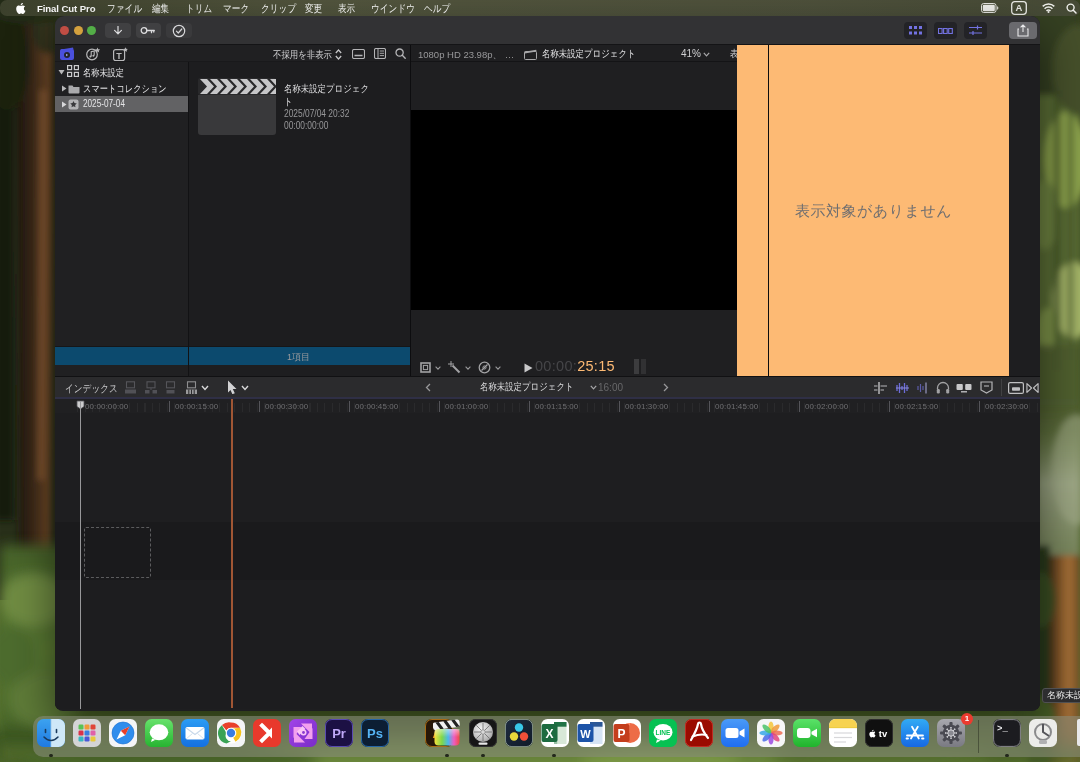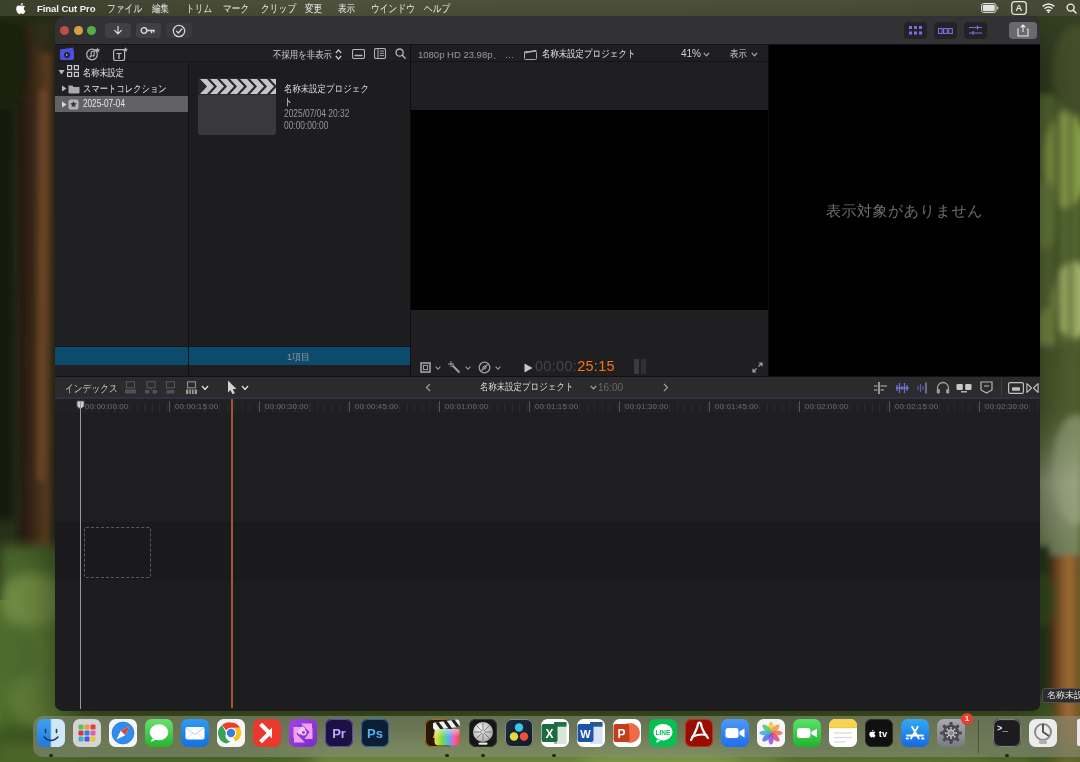--- a/index.html
+++ b/index.html
@@ -91,21 +91,21 @@
 
   <g filter="url(#b6)">
     <rect x="0" y="745" width="1080" height="17" fill="#4f682c"></rect>
     <ellipse cx="500" cy="758" rx="330" ry="22" fill="#6d8a3c"></ellipse>
     <ellipse cx="170" cy="760" rx="150" ry="16" fill="#4c682c"></ellipse>
     <ellipse cx="880" cy="758" rx="110" ry="14" fill="#5a7431"></ellipse>
     <ellipse cx="660" cy="760" rx="80" ry="12" fill="#7e9c46"></ellipse>
   </g>
 </svg>
 
-<div class="abs" id="menubar" style="left:0;top:0;width:1080px;height:16px;background:linear-gradient(90deg,rgba(62,66,46,0.93),rgba(84,87,64,0.93) 30%,rgba(80,83,62,0.93) 75%,rgba(72,76,56,0.93));color:#fff;font-size:11px;">
+<div class="abs" id="menubar" style="left:0;top:0;width:1080px;height:16px;background:linear-gradient(90deg,rgba(62,66,46,0.93),rgba(84,87,64,0.93) 30%,rgba(80,83,62,0.93) 75%,rgba(72,76,56,0.93));color:#fff;font-size:11px;border-radius:7px;">
   <svg class="abs" style="left:16px;top:2.5px" width="11" height="12" viewBox="0 0 11 12">
       <path fill="#fff" d="M7.6 1.9c-.5.6-1.3 1-2 1-.1-.8.2-1.6.7-2.1C6.8.2 7.7-.1 8.4 0c.1.7-.2 1.4-.8 1.9zM8.3 3c-1.1-.1-2 .6-2.5.6-.5 0-1.3-.6-2.2-.6C2.5 3 1.4 3.6.8 4.7c-1.2 2.1-.3 5.2.9 6.9.6.8 1.3 1.7 2.2 1.7.9 0 1.2-.6 2.3-.6 1.1 0 1.4.6 2.3.6.9 0 1.5-.8 2.1-1.7.7-1 1-1.9 1-2-.1 0-2-.8-2-3 0-1.8 1.5-2.7 1.6-2.7C10.4 3.4 9.1 3.1 8.3 3z" transform="scale(0.82)"></path>
     </svg>
   <b class="abs" style="left:37px;top:2.5px;font-size:9.6px;letter-spacing:-0.1px;">Final Cut Pro</b>
   <span class="mi" style="left:107px;">ファイル</span>
   <span class="mi" style="left:152px;">編集</span>
   <span class="mi" style="left:186px;">トリム</span>
   <span class="mi" style="left:223px;">マーク</span>
   <span class="mi" style="left:261px;">クリップ</span>
   <span class="mi" style="left:305px;">変更</span>
@@ -328,29 +328,29 @@
         <circle cx="6.5" cy="6.5" r="5.3" fill="none" stroke="#a2a2a4" stroke-width="1.3"></circle>
         <path d="M3.5 9.5 9.5 3.5" stroke="#a2a2a4" stroke-width="1.3"></path>
         <circle cx="6.5" cy="6.5" r="1.6" fill="none" stroke="#a2a2a4" stroke-width="1"></circle>
       </svg>
     <svg class="abs" style="left:85px;top:321px" width="6" height="4" viewBox="0 0 6 4">
         <path d="M0.6 0.6 3 3.2 5.4 0.6" fill="none" stroke="#98989a" stroke-width="1.1"></path>
       </svg>
     <svg class="abs" style="left:114px;top:318px" width="9" height="10" viewBox="0 0 9 10">
         <path d="M0.5 0.5v9L8.5 5z" fill="#c8c8ca"></path>
       </svg>
-    <div class="abs" style="left:125px;top:313px;font-size:14.5px;letter-spacing:0.3px;white-space:nowrap;"><span style="color:#454548;">00:00:</span><span style="color:#f97316;">25:15</span></div>
+    <div class="abs" style="left:125px;top:313px;font-size:14.5px;letter-spacing:0.3px;white-space:nowrap;"><span style="color:#454548;">00:00:</span><span style="color:#fdba74;">25:15</span></div>
     <div class="abs" style="left:224px;top:314px;width:5px;height:15px;background:#3c3c3e;"></div>
     <div class="abs" style="left:231px;top:314px;width:5px;height:15px;background:#313133;"></div>
     <svg class="abs" style="left:342px;top:317px" width="11" height="11" viewBox="0 0 11 11">
         <path d="M6.8 1h3.2v3.2M10 1 6.5 4.5M4.2 10H1V6.8M1 10l3.5-3.5" fill="none" stroke="#a2a2a4" stroke-width="1.2"></path>
       </svg>
   </div>
 
-  <div class="abs" style="left:713px;top:29px;width:272px;height:333px;background:#000000;">
+  <div class="abs" style="left:682px;top:29px;width:272px;height:333px;background:#fdba74;">
     <span class="abs" style="left:58px;top:157px;font-size:15px;letter-spacing:0.5px;color:#6e6e70;">表示対象がありません</span>
   </div>
   <div class="abs" style="left:355px;top:29px;width:1px;height:333px;background:#0d0d0f;"></div>
   <div class="abs" style="left:713px;top:29px;width:1px;height:333px;background:#0d0d0f;"></div>
 
   <div class="abs" style="left:0;top:360px;width:985px;height:21px;background:#2b2b2d;border-top:1px solid #111113;">
     <span class="abs sbt" style="left:10px;top:4.5px;color:#c6c6c8;font-size:10.5px;">インデックス</span>
     <svg class="abs" style="left:69px;top:4px" width="13" height="13" viewBox="0 0 13 13">
         <g stroke="#55555a" fill="none" stroke-width="1.1">
           <rect x="2.5" y="0.8" width="8" height="6"></rect>

